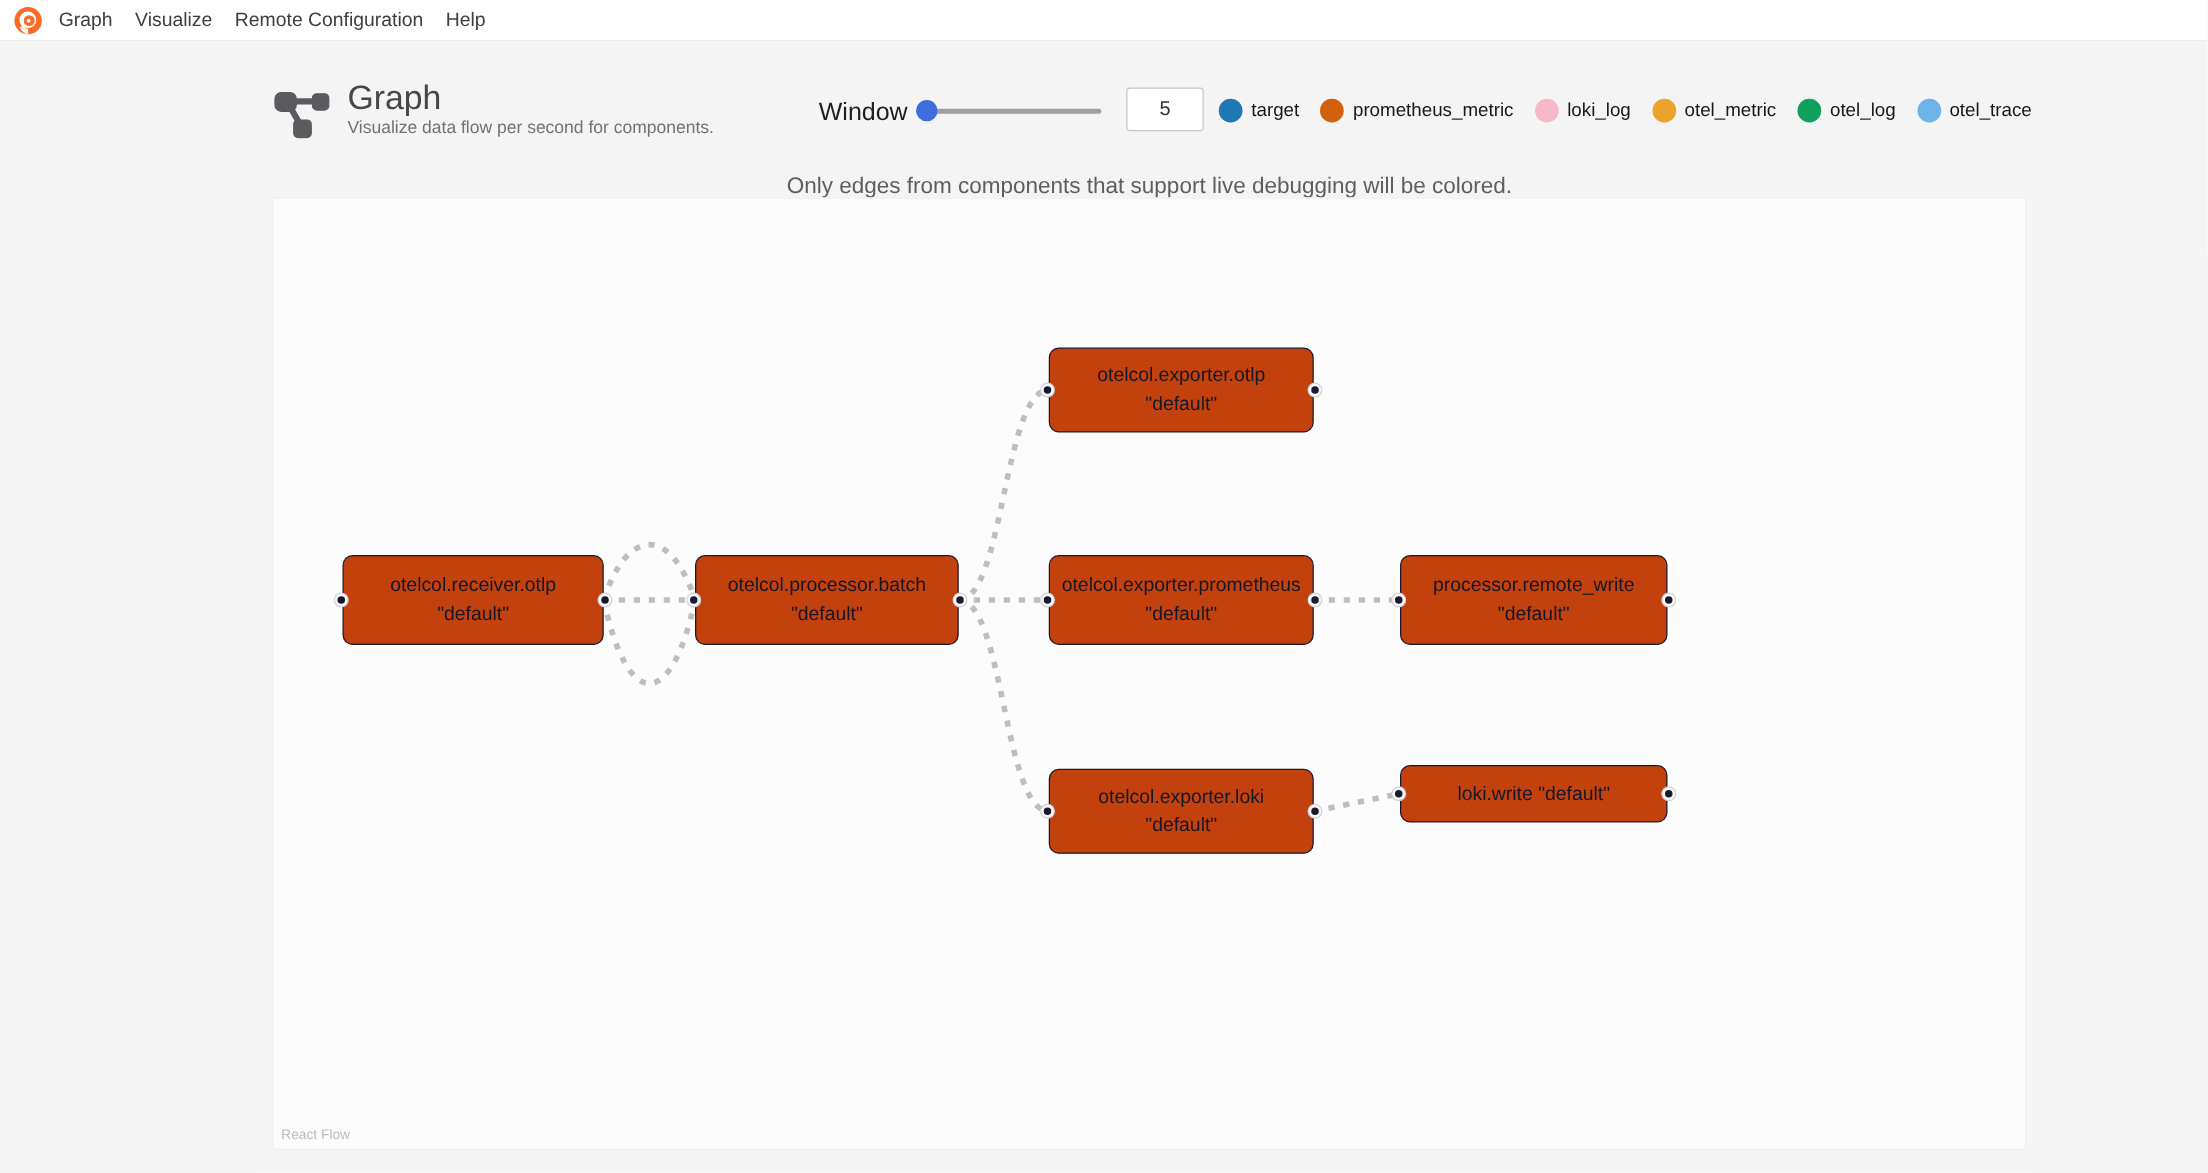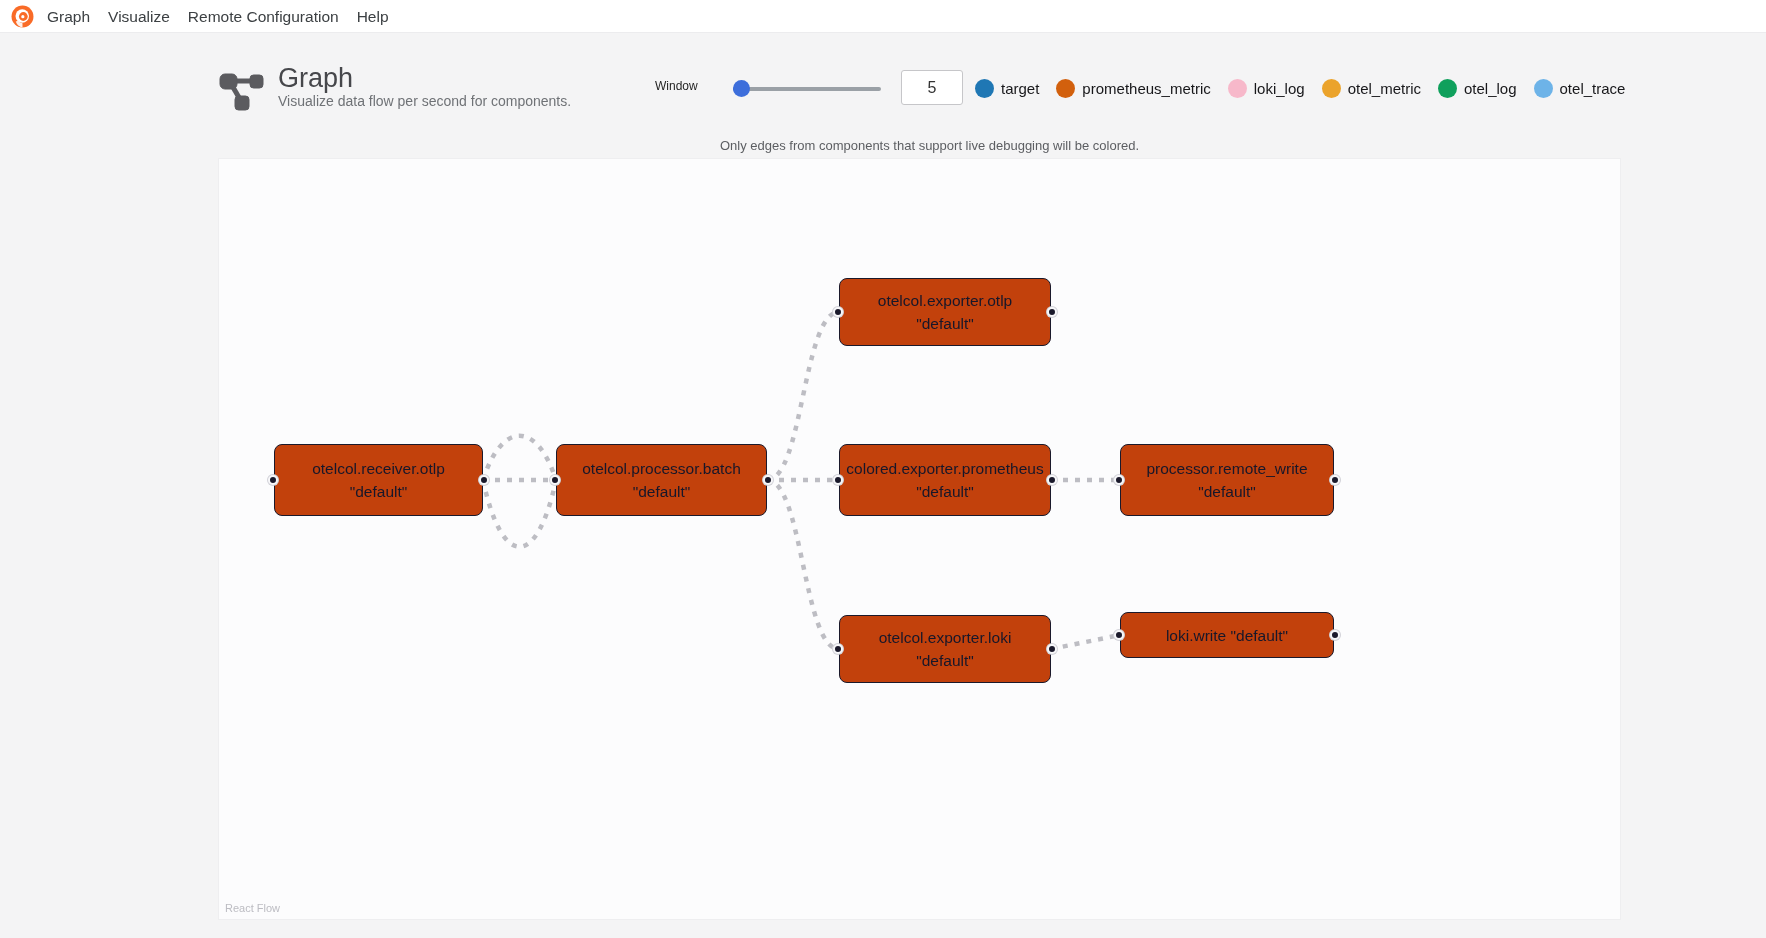--- a/index.html
+++ b/index.html
@@ -18,38 +18,38 @@
   .navitem {
     font-size:15.5px; color:#3c4043; margin-right:18px; cursor:pointer;
     text-decoration:none; line-height:33px; white-space:nowrap;
   }
   
   .header { position:relative; height:105px; }
   .title-block { position:absolute; left:218px; top:30px; display:flex; align-items:flex-start; }
   .graph-icon { width:47px; height:44px; margin-right:13px; margin-top:4px; }
   .page-title { font-size:27px; font-weight:400; color:#46474b; line-height:30px; }
   .page-subtitle { font-size:14px; color:#6f7276; margin-top:0; }
-  .window-label { position:absolute; left:655px; top:46px; font-size:12px; color:#1f1f1f; }
+  .window-label { position:absolute; left:655px; top:46px; font-size:20px; color:#1f1f1f; }
   .slider { position:absolute; left:733px; top:47px; width:148px; height:18px; cursor:pointer; }
   .slider .track { position:absolute; left:0; right:0; top:7px; height:4px; border-radius:2px; background:#9aa0a6; }
   .slider .fill  { position:absolute; left:0; width:10px; top:7px; height:4px; border-radius:2px; }
   .slider .thumb { position:absolute; left:0; top:0; width:17px; height:17px; border-radius:50%; }
   .window-input {
     position:absolute; left:901px; top:37px; width:62px; height:35px;
     border:1px solid #c6c6c9; border-radius:3px; background:#fff;
     text-align:center; font-size:16px; color:#333; font-family:"Liberation Sans",sans-serif;
   }
   .legend { position:absolute; left:975px; top:45px; height:20px; display:flex; align-items:center; }
   .legend-item { display:flex; align-items:center; margin-right:17px; }
   .legend-dot { width:19px; height:19px; border-radius:50%; margin-right:7px; flex:none; }
   .legend-label { font-size:15px; color:#17171a; white-space:nowrap; }
   
   .note {
-    position:absolute; left:228px; top:138px; width:1403px; height:20px;
-    text-align:center; font-size:13px; color:#5c5e62;
+    position:absolute; left:218px; top:138px; width:1403px; height:20px;
+    text-align:center; font-size:18px; color:#5c5e62;
   }
   
   .canvas {
     position:absolute; left:218px; top:158px; width:1403px; height:762px;
     background:#fcfcfd; border:1px solid #eeeef0; overflow:hidden;
   }
   .edges { position:absolute; left:0; top:0; width:1403px; height:762px; }
   .edges path { fill:none; stroke:#bdbdc3; stroke-width:4.5; stroke-dasharray:5 7; }
   .node {
     position:absolute; background:#c2410c; border:1.5px solid #1a192b; border-radius:8px;
@@ -177,21 +177,21 @@
     <div class="node-label">
       <div>otelcol.exporter.otlp</div>
         <div>"default"</div>
     </div>
     <span class="handle right"></span>
   </div>
 
   <div class="node" style="left:620px; top:285px; width:212px; height:72px">
     <span class="handle left"></span>
     <div class="node-label">
-      <div>colored.exporter.prometheus</div>
+      <div>otelcol.exporter.prometheus</div>
         <div>"default"</div>
     </div>
     <span class="handle right"></span>
   </div>
 
   <div class="node" style="left:901px; top:285px; width:214px; height:72px">
     <span class="handle left"></span>
     <div class="node-label">
       <div>processor.remote_write</div>
         <div>"default"</div>

